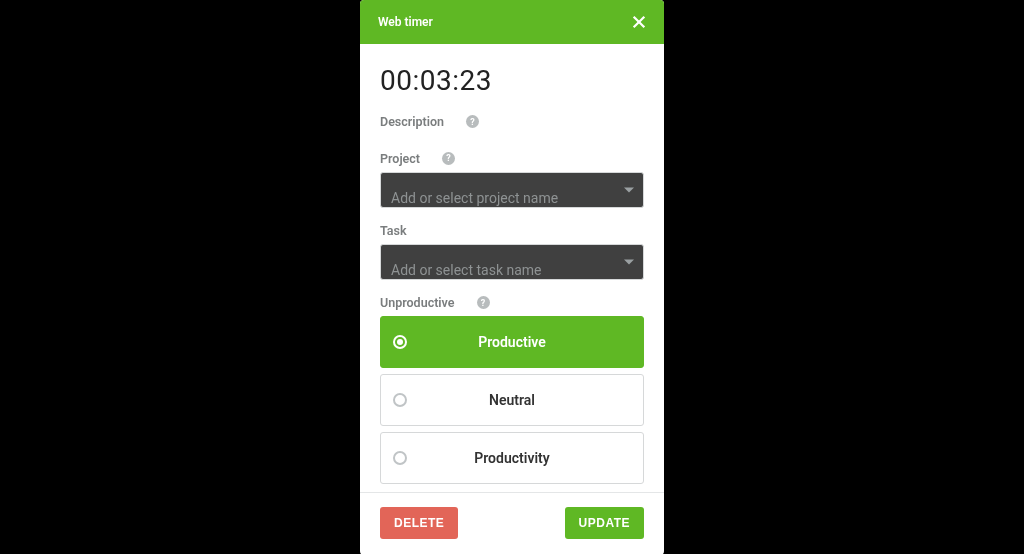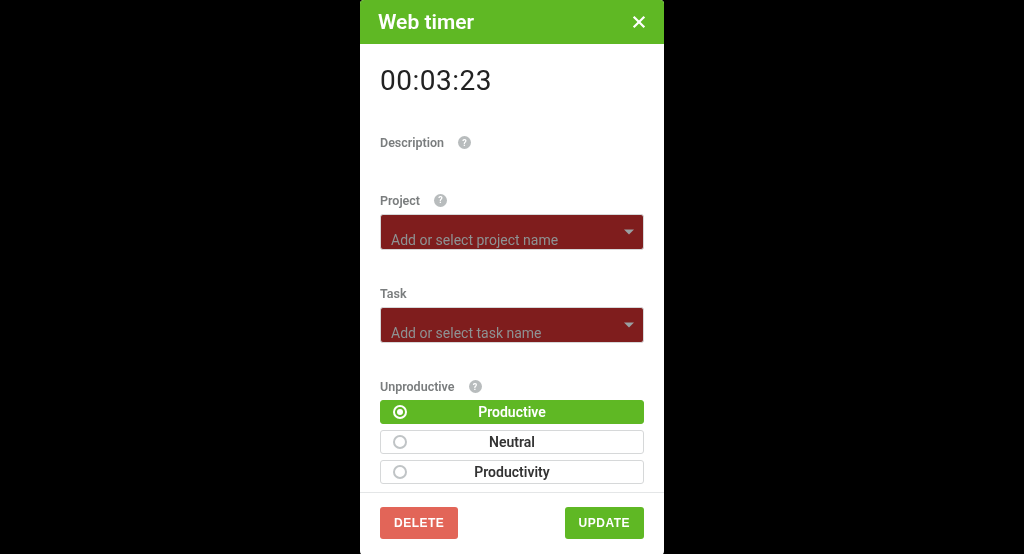--- a/index.html
+++ b/index.html
@@ -19,26 +19,26 @@
   }
   .panel-header {
     background: #5fb824;
     color: #fff;
     height: 44px;
     display: flex;
     align-items: center;
     justify-content: space-between;
     padding: 0 16px 0 18px;
   }
-  .panel-header .title { font-size: 21px; font-weight: 600; }
+  .panel-header .title { font-size: 12px; font-weight: 600; }
   .close-icon { width: 18px; height: 18px; display: flex; align-items: center; justify-content: center; cursor: pointer; }
   .close-icon svg { stroke: #fff; stroke-width: 2.5; }
   .body { flex: 1 1 auto; padding: 14px 20px 0 20px; display: flex; flex-direction: column; justify-content: space-between; }
   .timer { font-size: 28px; font-weight: 400; color: #222; letter-spacing: 0.5px; margin: 6px 0 16px 0; }
-  .label-row { display: flex; align-items: center; gap: 14px; color: #7a7d7e; font-size: 12.5px; font-weight: 600; margin-bottom: 6px; }
+  .label-row { display: flex; align-items: center; gap: 22px; color: #7a7d7e; font-size: 12.5px; font-weight: 600; margin-bottom: 6px; }
   .help-icon {
     width: 13px; height: 13px; border-radius: 50%;
     background: #b8bcbd; color: #fff; font-size: 9px;
     display: flex; align-items: center; justify-content: center;
     font-weight: 700;
   }
   .text-input {
     width: 100%;
     height: 36px;
     border: 1px solid #d6d8d9;
@@ -48,42 +48,42 @@
     color: #333;
     background: #fff;
   }
   .text-input::placeholder { color: #8e9293; }
   .select-wrap { position: relative; }
   .select {
     width: 100%;
     height: 36px;
     border: 1px solid #d6d8d9;
     border-radius: 3px;
-    background: #7f1d1d;
+    background: #404040;
     display: flex;
     align-items: center;
     padding: 16px 30px 0 10px;
     font-size: 14px;
     color: #8e9293;
     cursor: pointer;
   }
   .select .chevron {
     position: absolute;
     right: 10px;
     top: 50%;
     transform: translateY(-50%);
     width: 0; height: 0;
     border-left: 5px solid transparent;
     border-right: 5px solid transparent;
     border-top: 5px solid #9aa0a2;
   }
   .group { margin-bottom: 14px; }
   .radio-stack { display: flex; flex-direction: column; gap: 6px; }
   .radio-option {
-    height: 24px;
+    height: 52px;
     border: 1px solid #d6d8d9;
     border-radius: 3px;
     display: flex;
     align-items: center;
     padding: 0 12px;
     font-size: 14px;
     font-weight: 600;
     color: #333;
     cursor: pointer;
     background: #fff;

